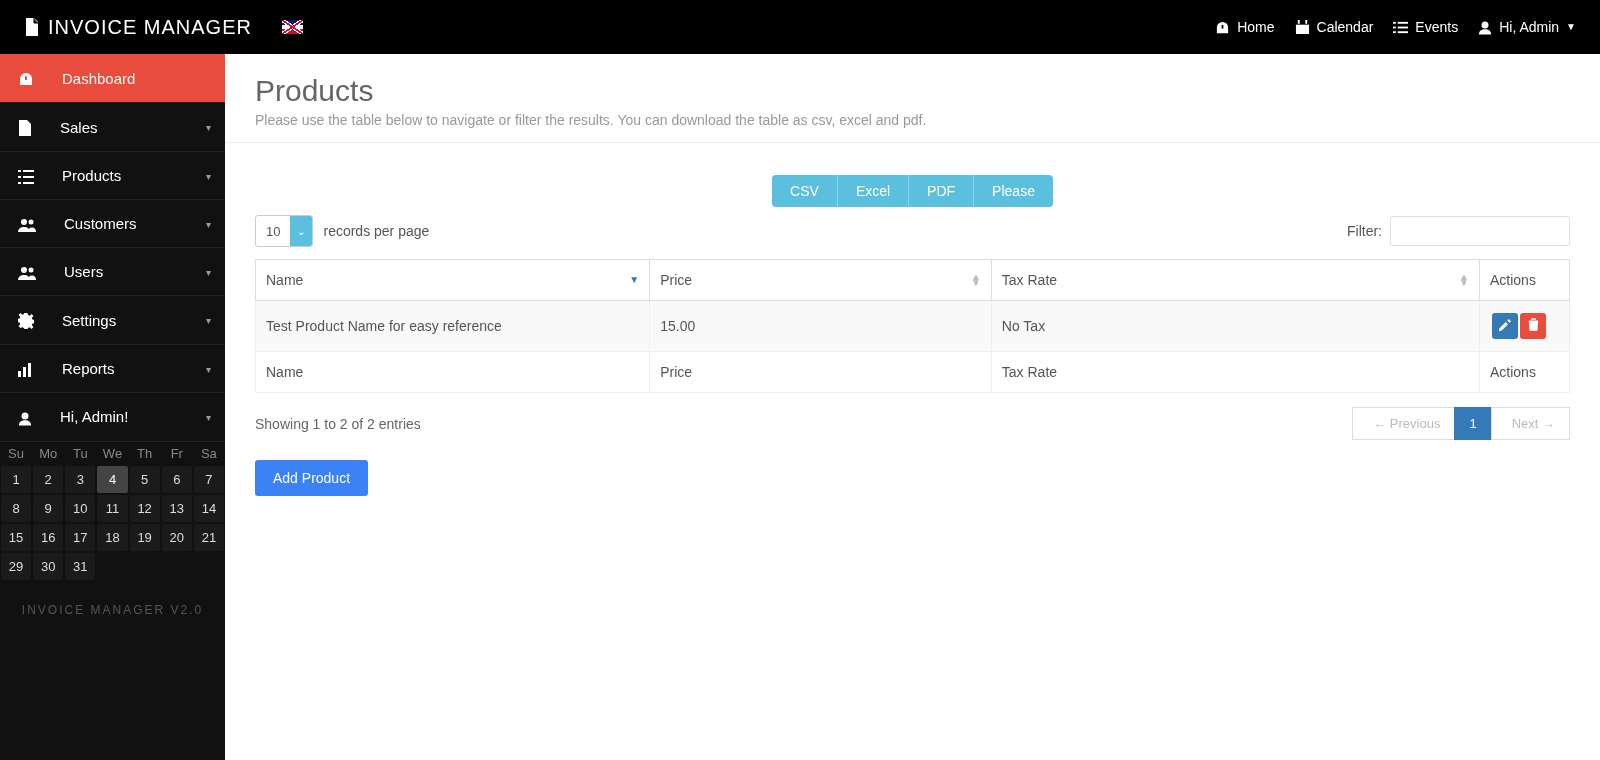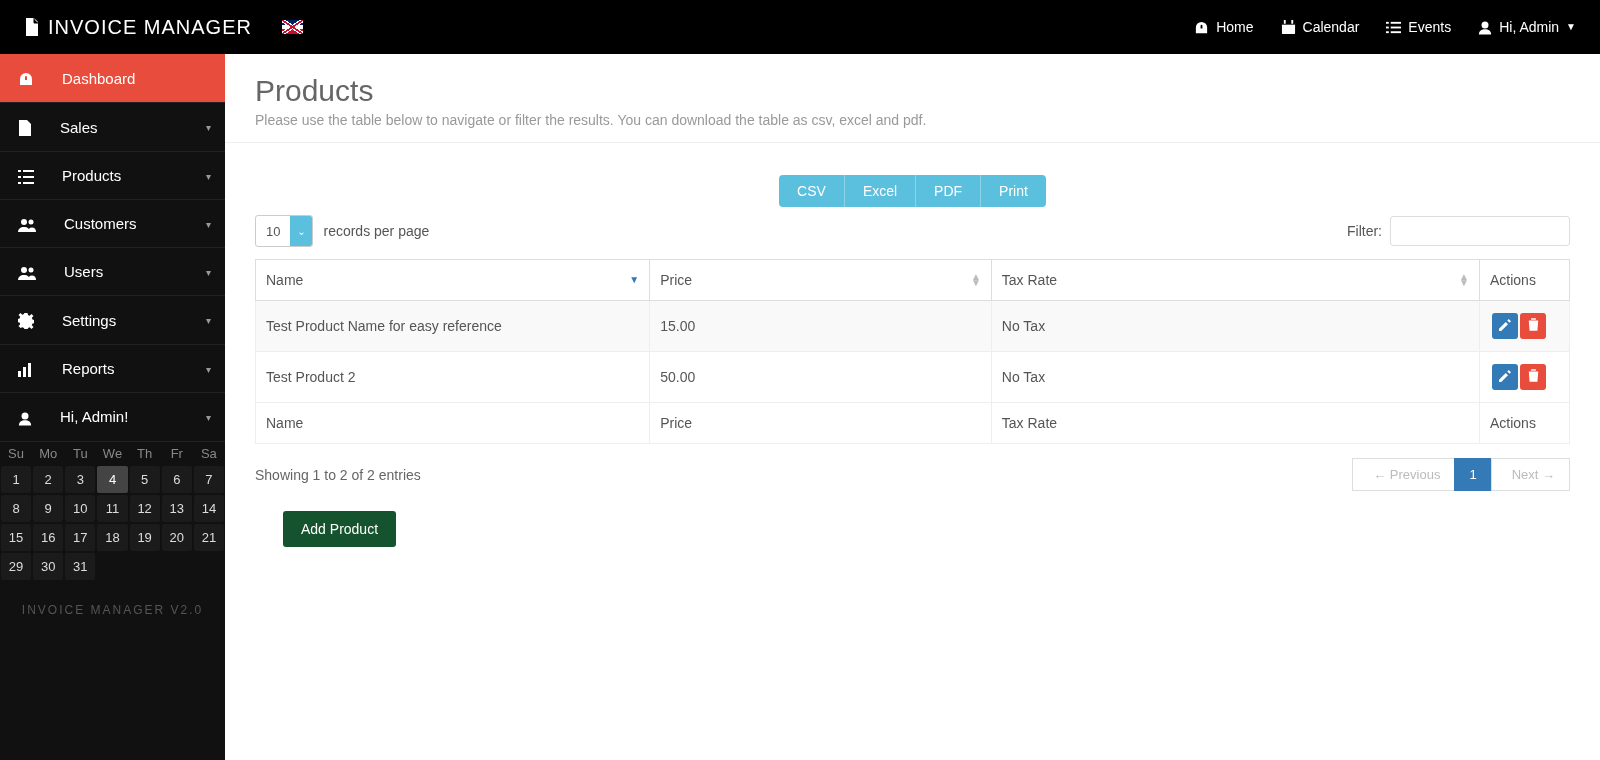--- a/index.html
+++ b/index.html
@@ -6,21 +6,21 @@
 body { font-family: "Helvetica Neue", Helvetica, Arial, sans-serif; font-size: 14px; color: #333; background: #fff; }
 
 
 .navbar { background: #000; height: 54px; display: flex; align-items: center; padding: 0 24px; color: #fff; }
 .brand { display: flex; align-items: center; font-size: 20px; font-weight: 400; letter-spacing: 1px; gap: 8px; }
 .brand .icon { display: inline-flex; }
 .flag { margin-left: 30px; width: 21px; height: 14px; background: linear-gradient(#012169 33%, #fff 33% 66%, #c8102e 66%); display: inline-block; position: relative; }
 .flag::before, .flag::after { content:""; position:absolute; inset:0; }
 .flag::before { background: linear-gradient(to bottom right, transparent 42%, #fff 42% 58%, transparent 58%), linear-gradient(to bottom left, transparent 42%, #fff 42% 58%, transparent 58%); }
 .flag::after { background: linear-gradient(to bottom right, transparent 46%, #c8102e 46% 54%, transparent 54%), linear-gradient(to bottom left, transparent 46%, #c8102e 46% 54%, transparent 54%); }
-.nav-right { margin-left: auto; display: flex; gap: 27px; align-items: center; }
+.nav-right { margin-left: auto; display: flex; gap: 20px; align-items: center; }
 .nav-link { color:#fff; display:flex; align-items:center; gap:7px; cursor:pointer; font-size: 14px; }
 
 
 .container { display: flex; min-height: calc(100vh - 54px); }
 .sidebar { width: 225px; background:#111; color:#eee; flex-shrink: 0; }
 .side-item { display:flex; align-items:center; padding: 15px 18px; gap: 28px; cursor:pointer; border-bottom: 1px solid #222; color:#fff; font-size:15px; position: relative; }
 .side-item.active { background:#e74c3c; }
 .side-item .chev { position:absolute; right:14px; top:50%; transform: translateY(-50%); font-size: 10px; color:#999; }
 
 
@@ -69,21 +69,21 @@
 .action-edit { background:#337ab7; }
 .action-del { background:#e74c3c; }
 td.actions { text-align:right; white-space: nowrap; }
 
 .table-info { margin-top: 14px; color:#666; display:flex; align-items:center; }
 .pagination { margin-left:auto; display:flex; }
 .page-btn { border:1px solid #ddd; padding: 8px 14px; color:#999; font-size:13px; margin-left:-1px; cursor:pointer; background:#fff; }
 .page-btn.active { background:#337ab7; color:#fff; border-color:#337ab7; }
 .page-btn.disabled { color:#bbb;padding-left:20px; }
 
-.add-btn { margin-top: 20px; display:inline-block; background:#14532d; color:#fff; padding: 10px 18px; border-radius:3px; cursor:pointer;margin-left:28px; }
+.add-btn { margin-top: 20px; display:inline-block; background:#3b82f6; color:#fff; padding: 10px 18px; border-radius:3px; cursor:pointer; }
 
 .icon-svg { display:inline-block; vertical-align: middle; }
 </style>
 </head>
 <body>
 
 <div class="navbar">
   <div class="brand">
     <span class="icon">
       <svg class="icon-svg" width="16" height="18" viewBox="0 0 16 18" fill="#fff">
@@ -260,21 +260,21 @@
 
   <div class="main">
     <h1 class="page-title">Products</h1>
     <div class="page-sub">Please use the table below to navigate or filter the results. You can download the table as csv, excel and pdf.</div>
     <div class="divider"></div>
 
     <div class="export-btns">
       <div class="xbtn">CSV</div>
       <div class="xbtn">Excel</div>
       <div class="xbtn">PDF</div>
-      <div class="xbtn">Print</div>
+      <div class="xbtn">Please</div>
     </div>
 
     <div class="table-controls">
       <div class="length-wrap">
         <div class="length-select">
           <span class="val">10</span>
           <span class="arrow">⌄</span>
         </div>
         <span>records per page</span>
       </div>
@@ -312,34 +312,20 @@
             <td class="actions"><span class="action-btn action-edit">
                 <span><svg width="12" height="12" viewBox="0 0 16 16" fill="#fff">
                     <path d="M0 13l9-9 3 3-9 9H0v-3zM11 2l2-2 3 3-2 2-3-3z"></path>
                   </svg></span>
               </span><span class="action-btn action-del">
                 <span><svg width="11" height="13" viewBox="0 0 14 16" fill="#fff">
                     <path d="M1 3h12l-1 13H2L1 3zm3-3h6v2H4V0z"></path>
                   </svg></span>
               </span></td>
           </tr>
-          <tr>
-            <td>Test Product 2</td>
-            <td>50.00</td>
-            <td>No Tax</td>
-            <td class="actions"><span class="action-btn action-edit">
-                <span><svg width="12" height="12" viewBox="0 0 16 16" fill="#fff">
-                    <path d="M0 13l9-9 3 3-9 9H0v-3zM11 2l2-2 3 3-2 2-3-3z"></path>
-                  </svg></span>
-              </span><span class="action-btn action-del">
-                <span><svg width="11" height="13" viewBox="0 0 14 16" fill="#fff">
-                    <path d="M1 3h12l-1 13H2L1 3zm3-3h6v2H4V0z"></path>
-                  </svg></span>
-              </span></td>
-          </tr>
         </tbody>
       <tfoot>
         <tr>
           <td>Name</td>
           <td>Price</td>
           <td>Tax Rate</td>
           <td>Actions</td>
         </tr>
       </tfoot>
     </table>

